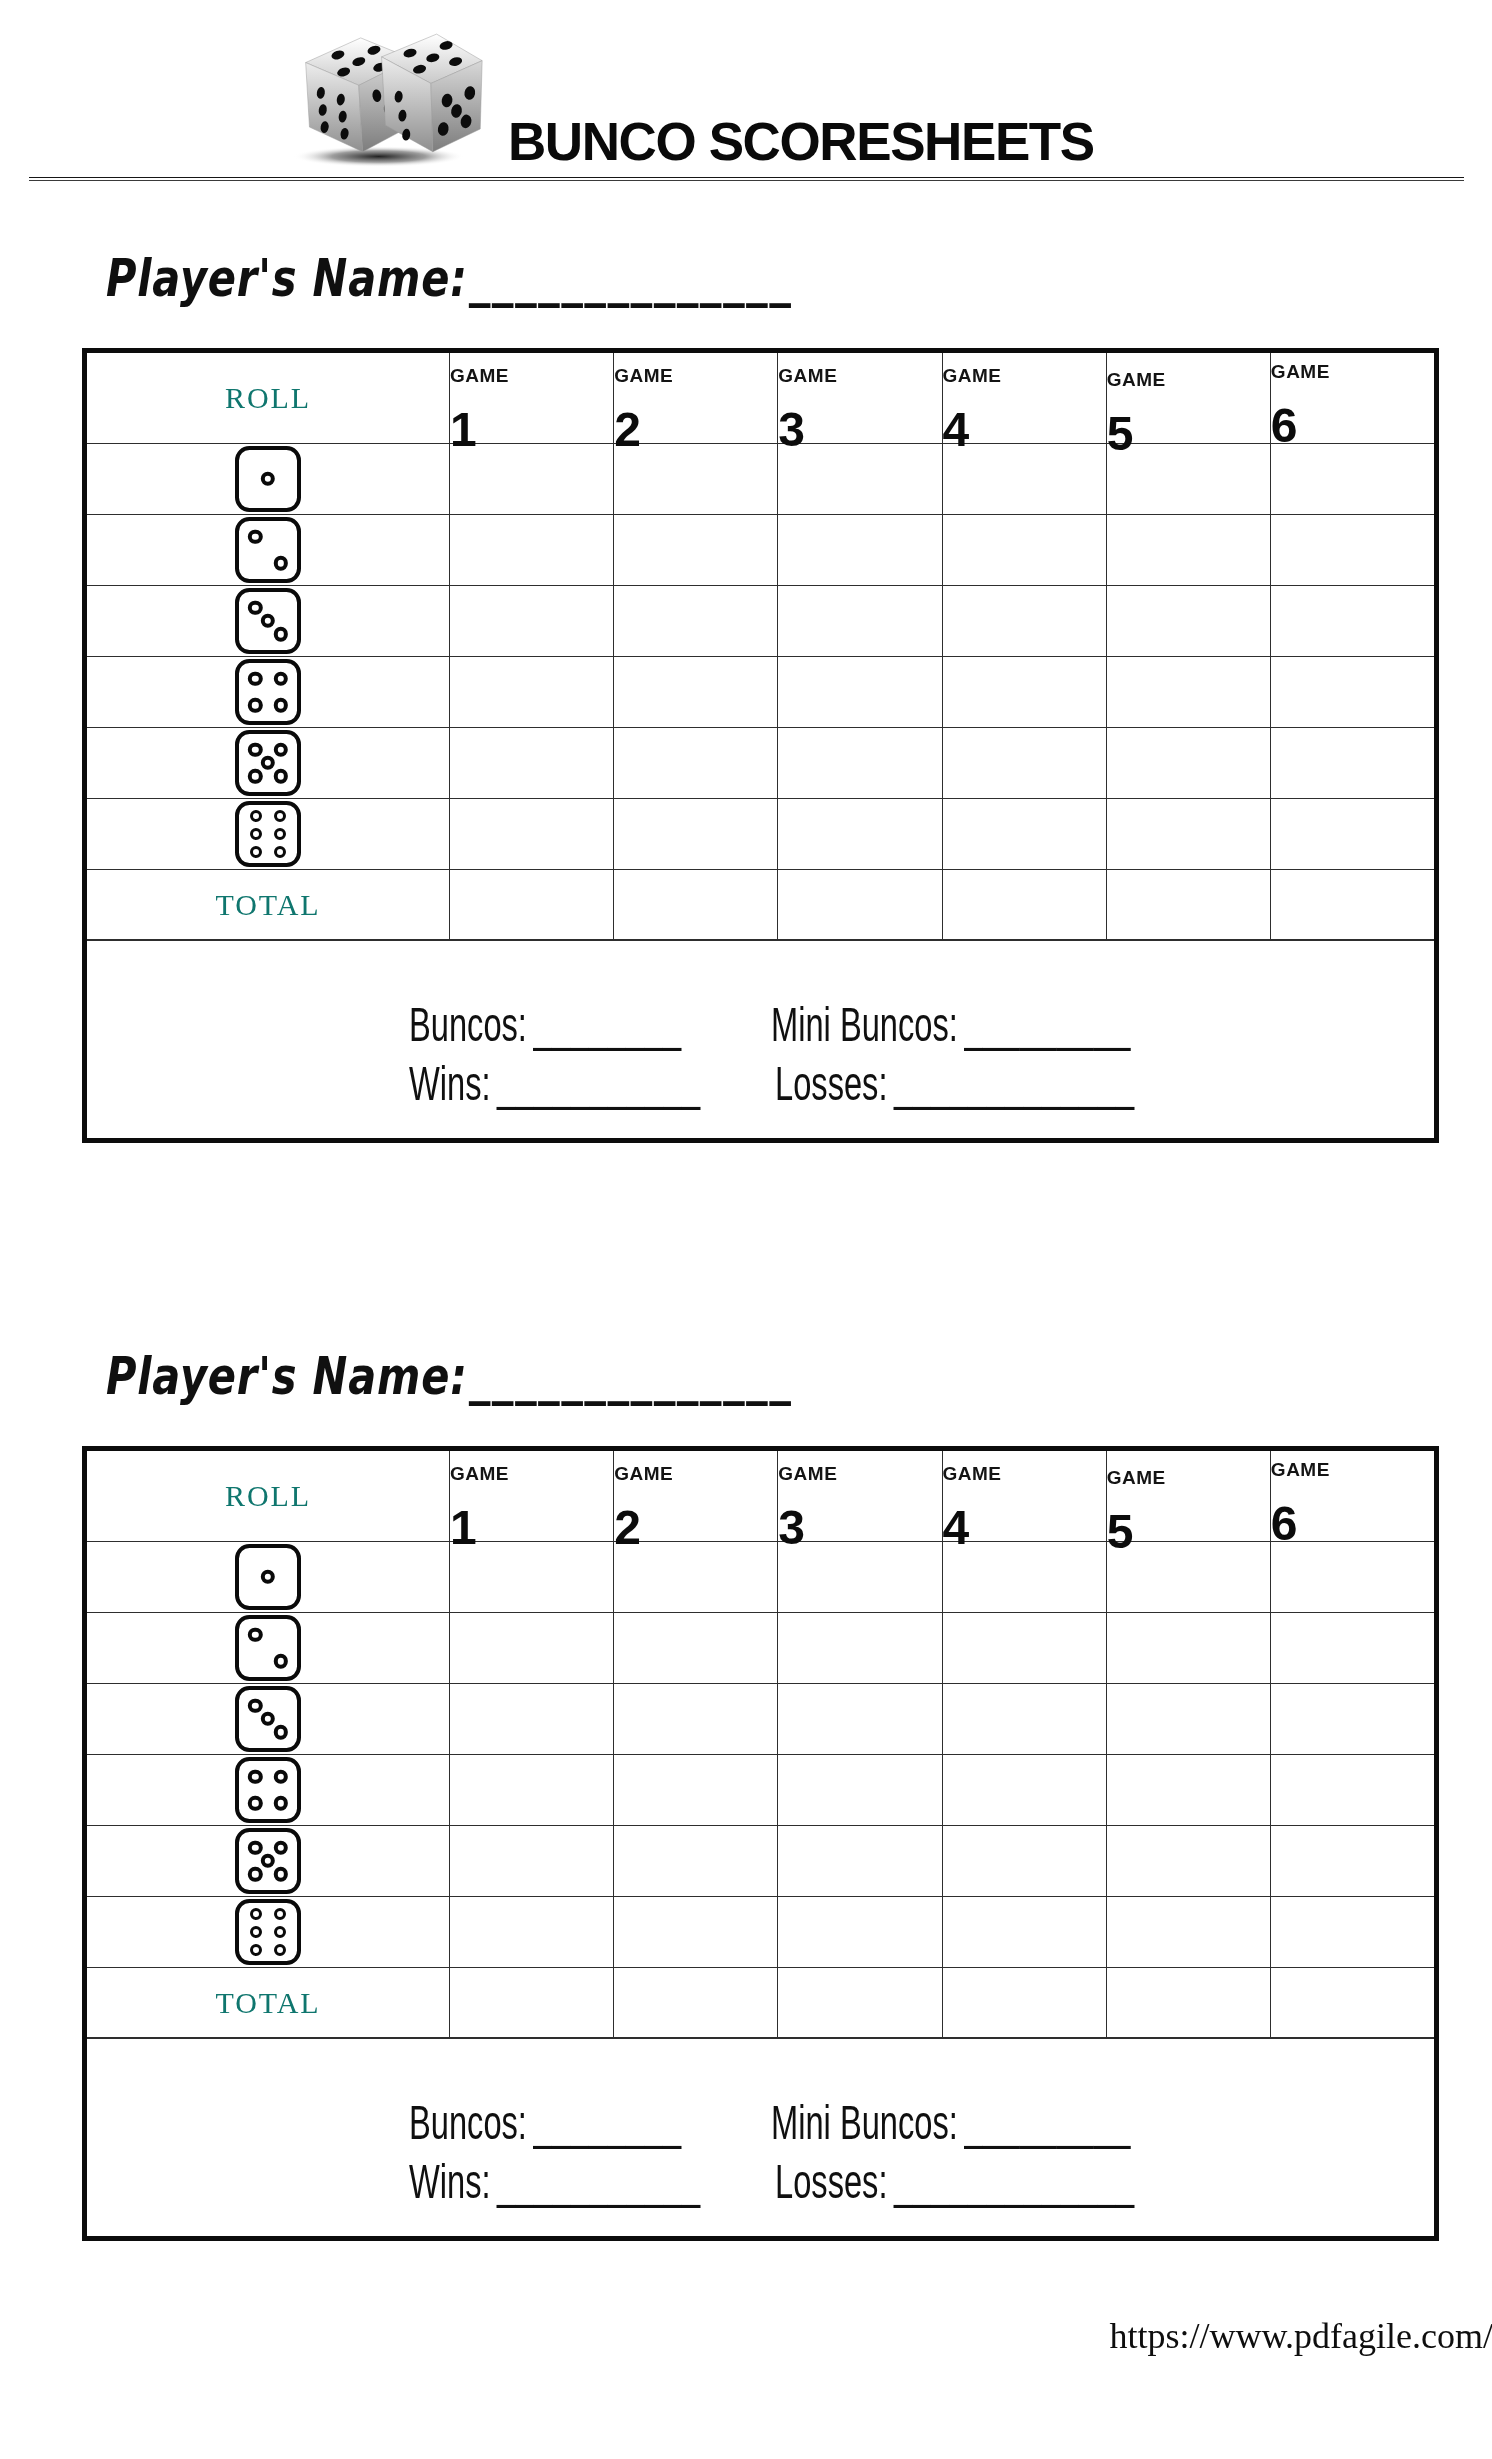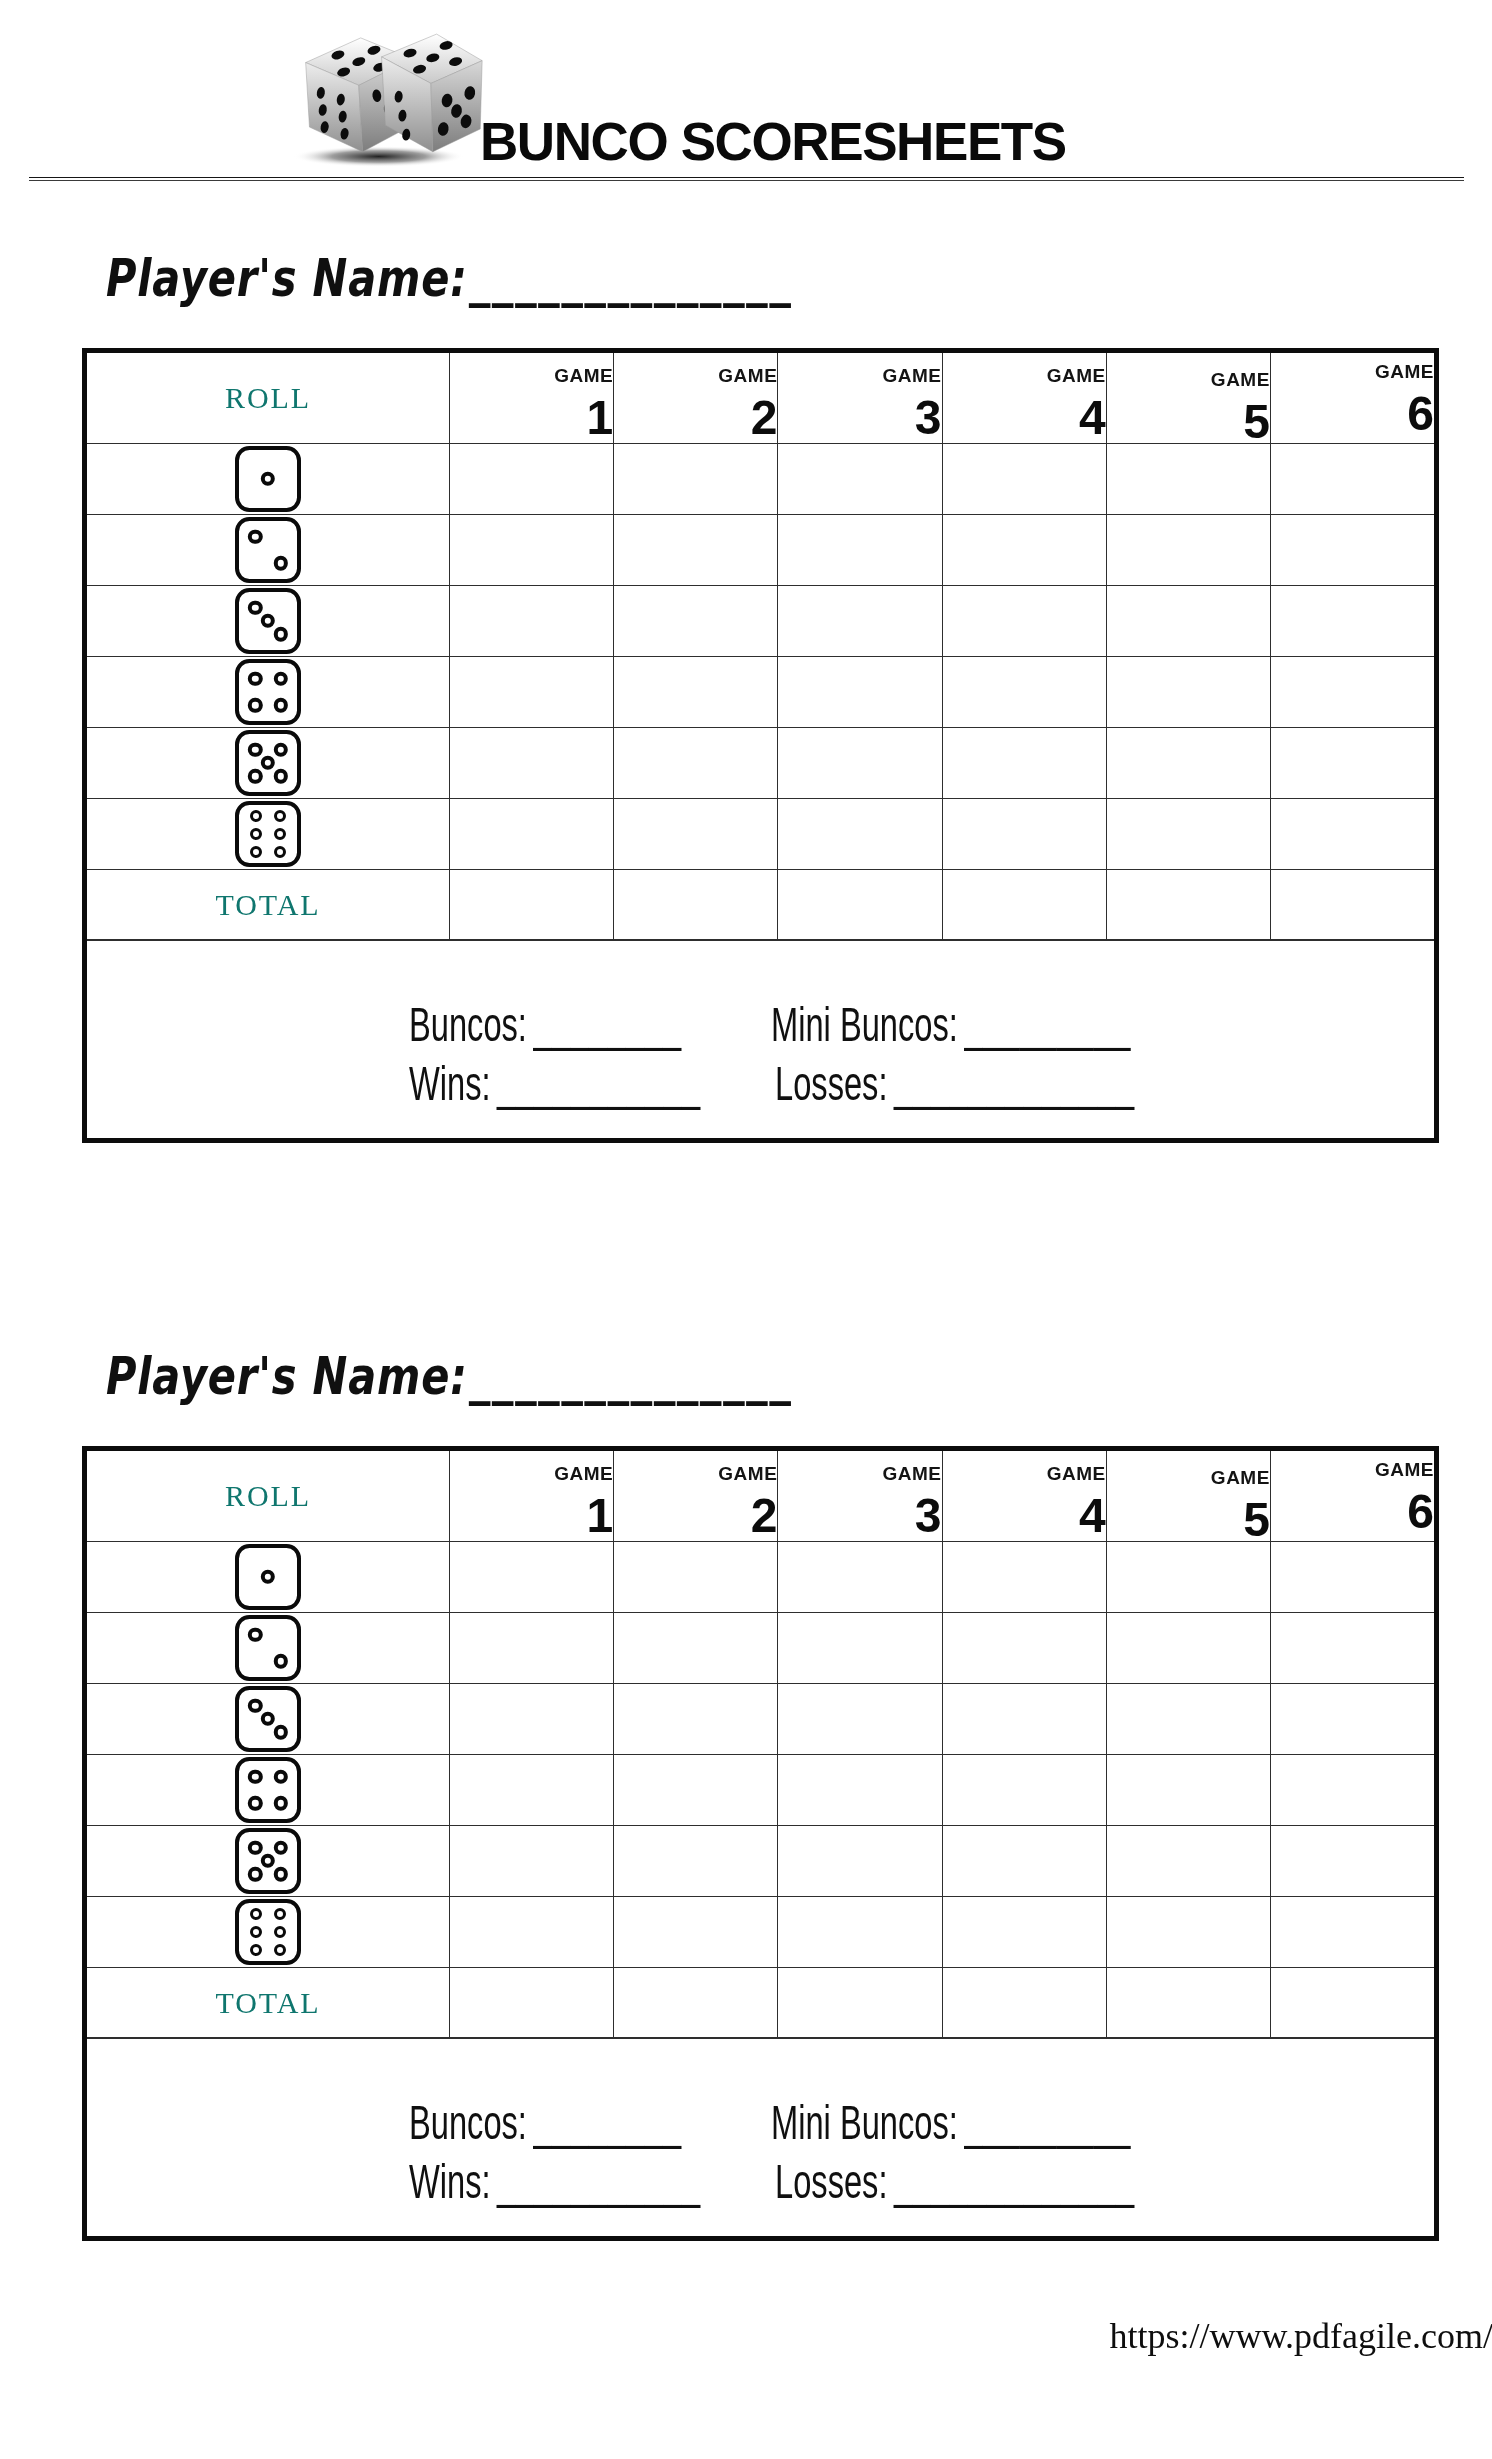--- a/index.html
+++ b/index.html
@@ -5,21 +5,21 @@
   html,body{margin:0;padding:0;background:#e8e8e8;}
   .page{
     position:relative;width:1493px;height:2459px;margin:0 auto;
     background:#ffffff;overflow:hidden;
     font-family:"Liberation Sans",sans-serif;color:#0a0a0a;
   }
 
   
   .logo{position:absolute;left:281px;top:11.5px;width:204px;height:159px;}
   .title{
-    position:absolute;left:480px;top:111px;margin:0;
+    position:absolute;left:508px;top:111px;margin:0;
     font-family:"Liberation Sans",sans-serif;font-weight:800;
     font-size:53px;letter-spacing:-1.4px;color:#0a0a0a;white-space:nowrap;
   }
   .rule{
     position:absolute;left:29px;top:177px;width:1435px;height:1.9px;
     border-top:1.9px solid #161616;border-bottom:1px solid #3a3a3a;
   }
 
   
   .sheet{position:absolute;left:12px;width:1204px;height:1100px;}
@@ -43,22 +43,22 @@
   .row{display:flex;}
   .head-row{height:90px;}
   .dice-row{height:70px;border-top:1.9px solid #2e2e2e;}
   .total-row{height:69px;border-top:1.9px solid #2e2e2e;}
   .roll-cell{
     width:362px;display:flex;align-items:center;justify-content:center;
     flex:none;
   }
   .game-cell{flex:1;border-left:1.9px solid #2e2e2e;}
   .head-cell{
-    display:flex;flex-direction:column;align-items:flex-end;
-    padding-top:11.5px;gap:7px;
+    display:flex;flex-direction:column;align-items:flex-start;
+    padding-top:11.5px;gap:19px;
   }
   .g-label{font-size:19px;font-weight:700;letter-spacing:0.5px;color:#141414;}
   .g-num{font-size:48px;font-weight:700;line-height:1;color:#0c0c0c;}
   .head-cell:nth-child(6) .g-label{margin-top:4.8px;}
   .head-cell:nth-child(7) .g-label{margin-top:-3.8px;}
   .roll-head,.total-label{
     font-family:"Liberation Serif",serif;font-size:30px;letter-spacing:1.9px;color:#0f766e;
   }
 
   

